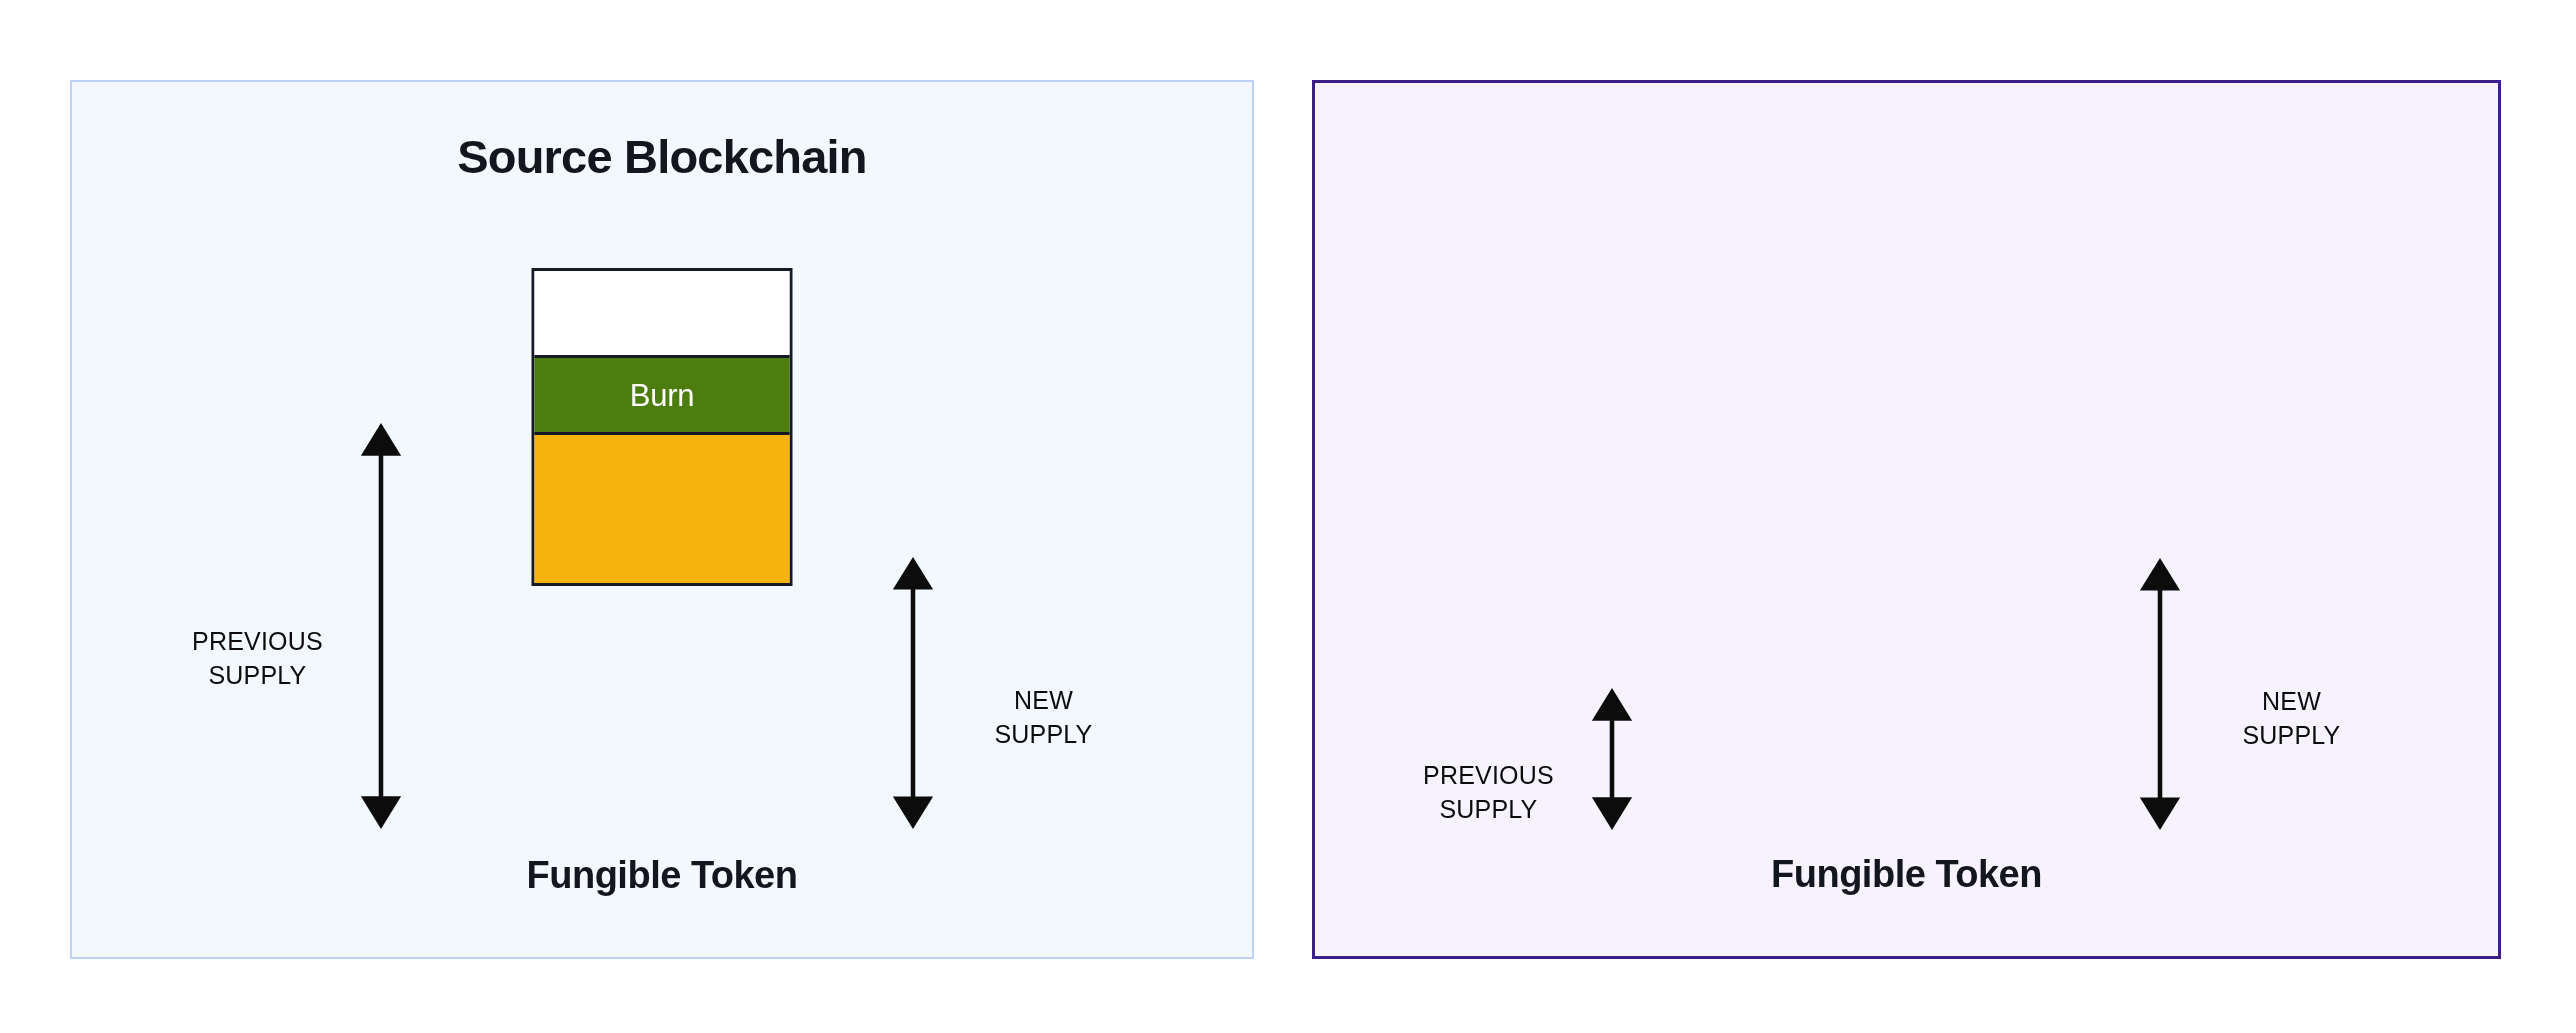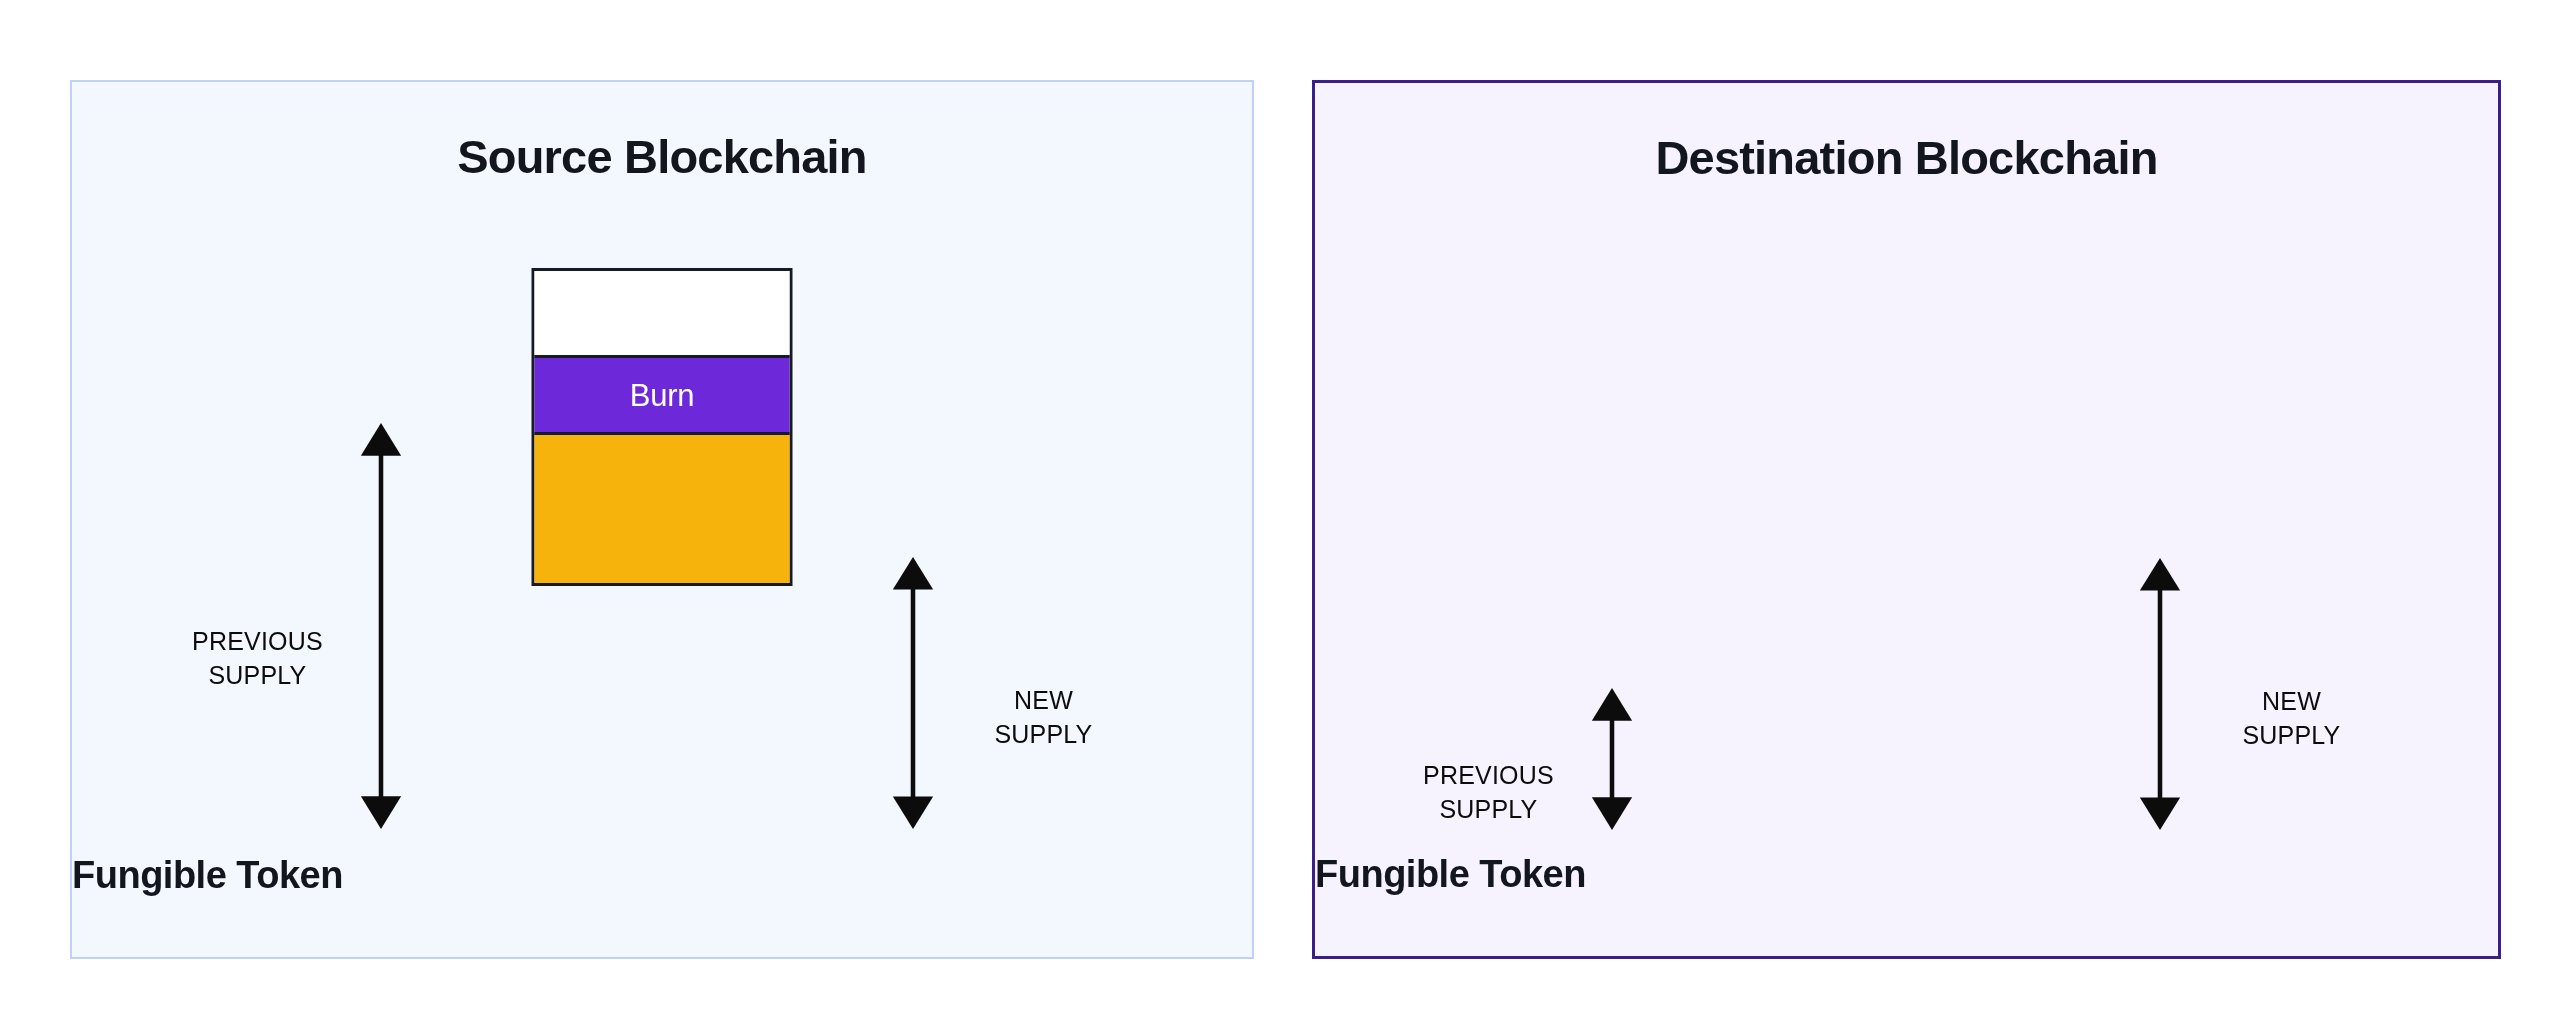--- a/index.html
+++ b/index.html
@@ -56,21 +56,21 @@
     line-height: 1;
     white-space: nowrap;
   }
 
   
   .panel-caption {
     position: absolute;
     left: 0;
     right: 0;
     bottom: 63px;
-    text-align: left;
+    text-align: center;
     font-size: 38px;
     font-weight: 700;
     letter-spacing: -0.5px;
     color: #13161F;
     line-height: 1;
     white-space: nowrap;
   }
 
   
   .token-bar {
@@ -90,21 +90,21 @@
     position: relative;
     width: 100%;
     display: flex;
     align-items: center;
     justify-content: center;
   }
   .bar-seg-empty {
     background: #ffffff;
   }
   .bar-seg-burn {
-    background: #6d28d9;
+    background: #4d7c0f;
     border-top: 3.3px solid #161A26;
     border-bottom: 3.3px solid #161A26;
   }
   .bar-seg-mint {
     background: #21806F;
     border-top: 3.3px solid #161A26;
     border-bottom: 3.3px solid #161A26;
   }
   .bar-seg-existing {
     background: #F5B30B;
@@ -182,21 +182,20 @@
     <div class="measure-label" style="left:880px; top:569px; width:183px;">
       <span>NEW</span>
       <span>SUPPLY</span>
     </div>
 
     <div class="panel-caption">Fungible Token</div>
   </div>
 
   <div class="panel panel-destination">
 
-    <div class="panel-title">Destination Blockchain</div>
 
 
     <div class="measure" style="left:258px; top:605px; height:142px;">
       <svg viewBox="0 0 120 217" preserveAspectRatio="none" aria-hidden="true">
         <line x1="60" y1="30" x2="60" y2="187" stroke="#0C0C0C" stroke-width="7"></line>
         <polygon points="60,0 91,50 29,50" fill="#0C0C0C"></polygon>
         <polygon points="60,217 91,167 29,167" fill="#0C0C0C"></polygon>
       </svg>
     </div>
     <div class="measure-label" style="left:82px; top:643px; width:183px;">

